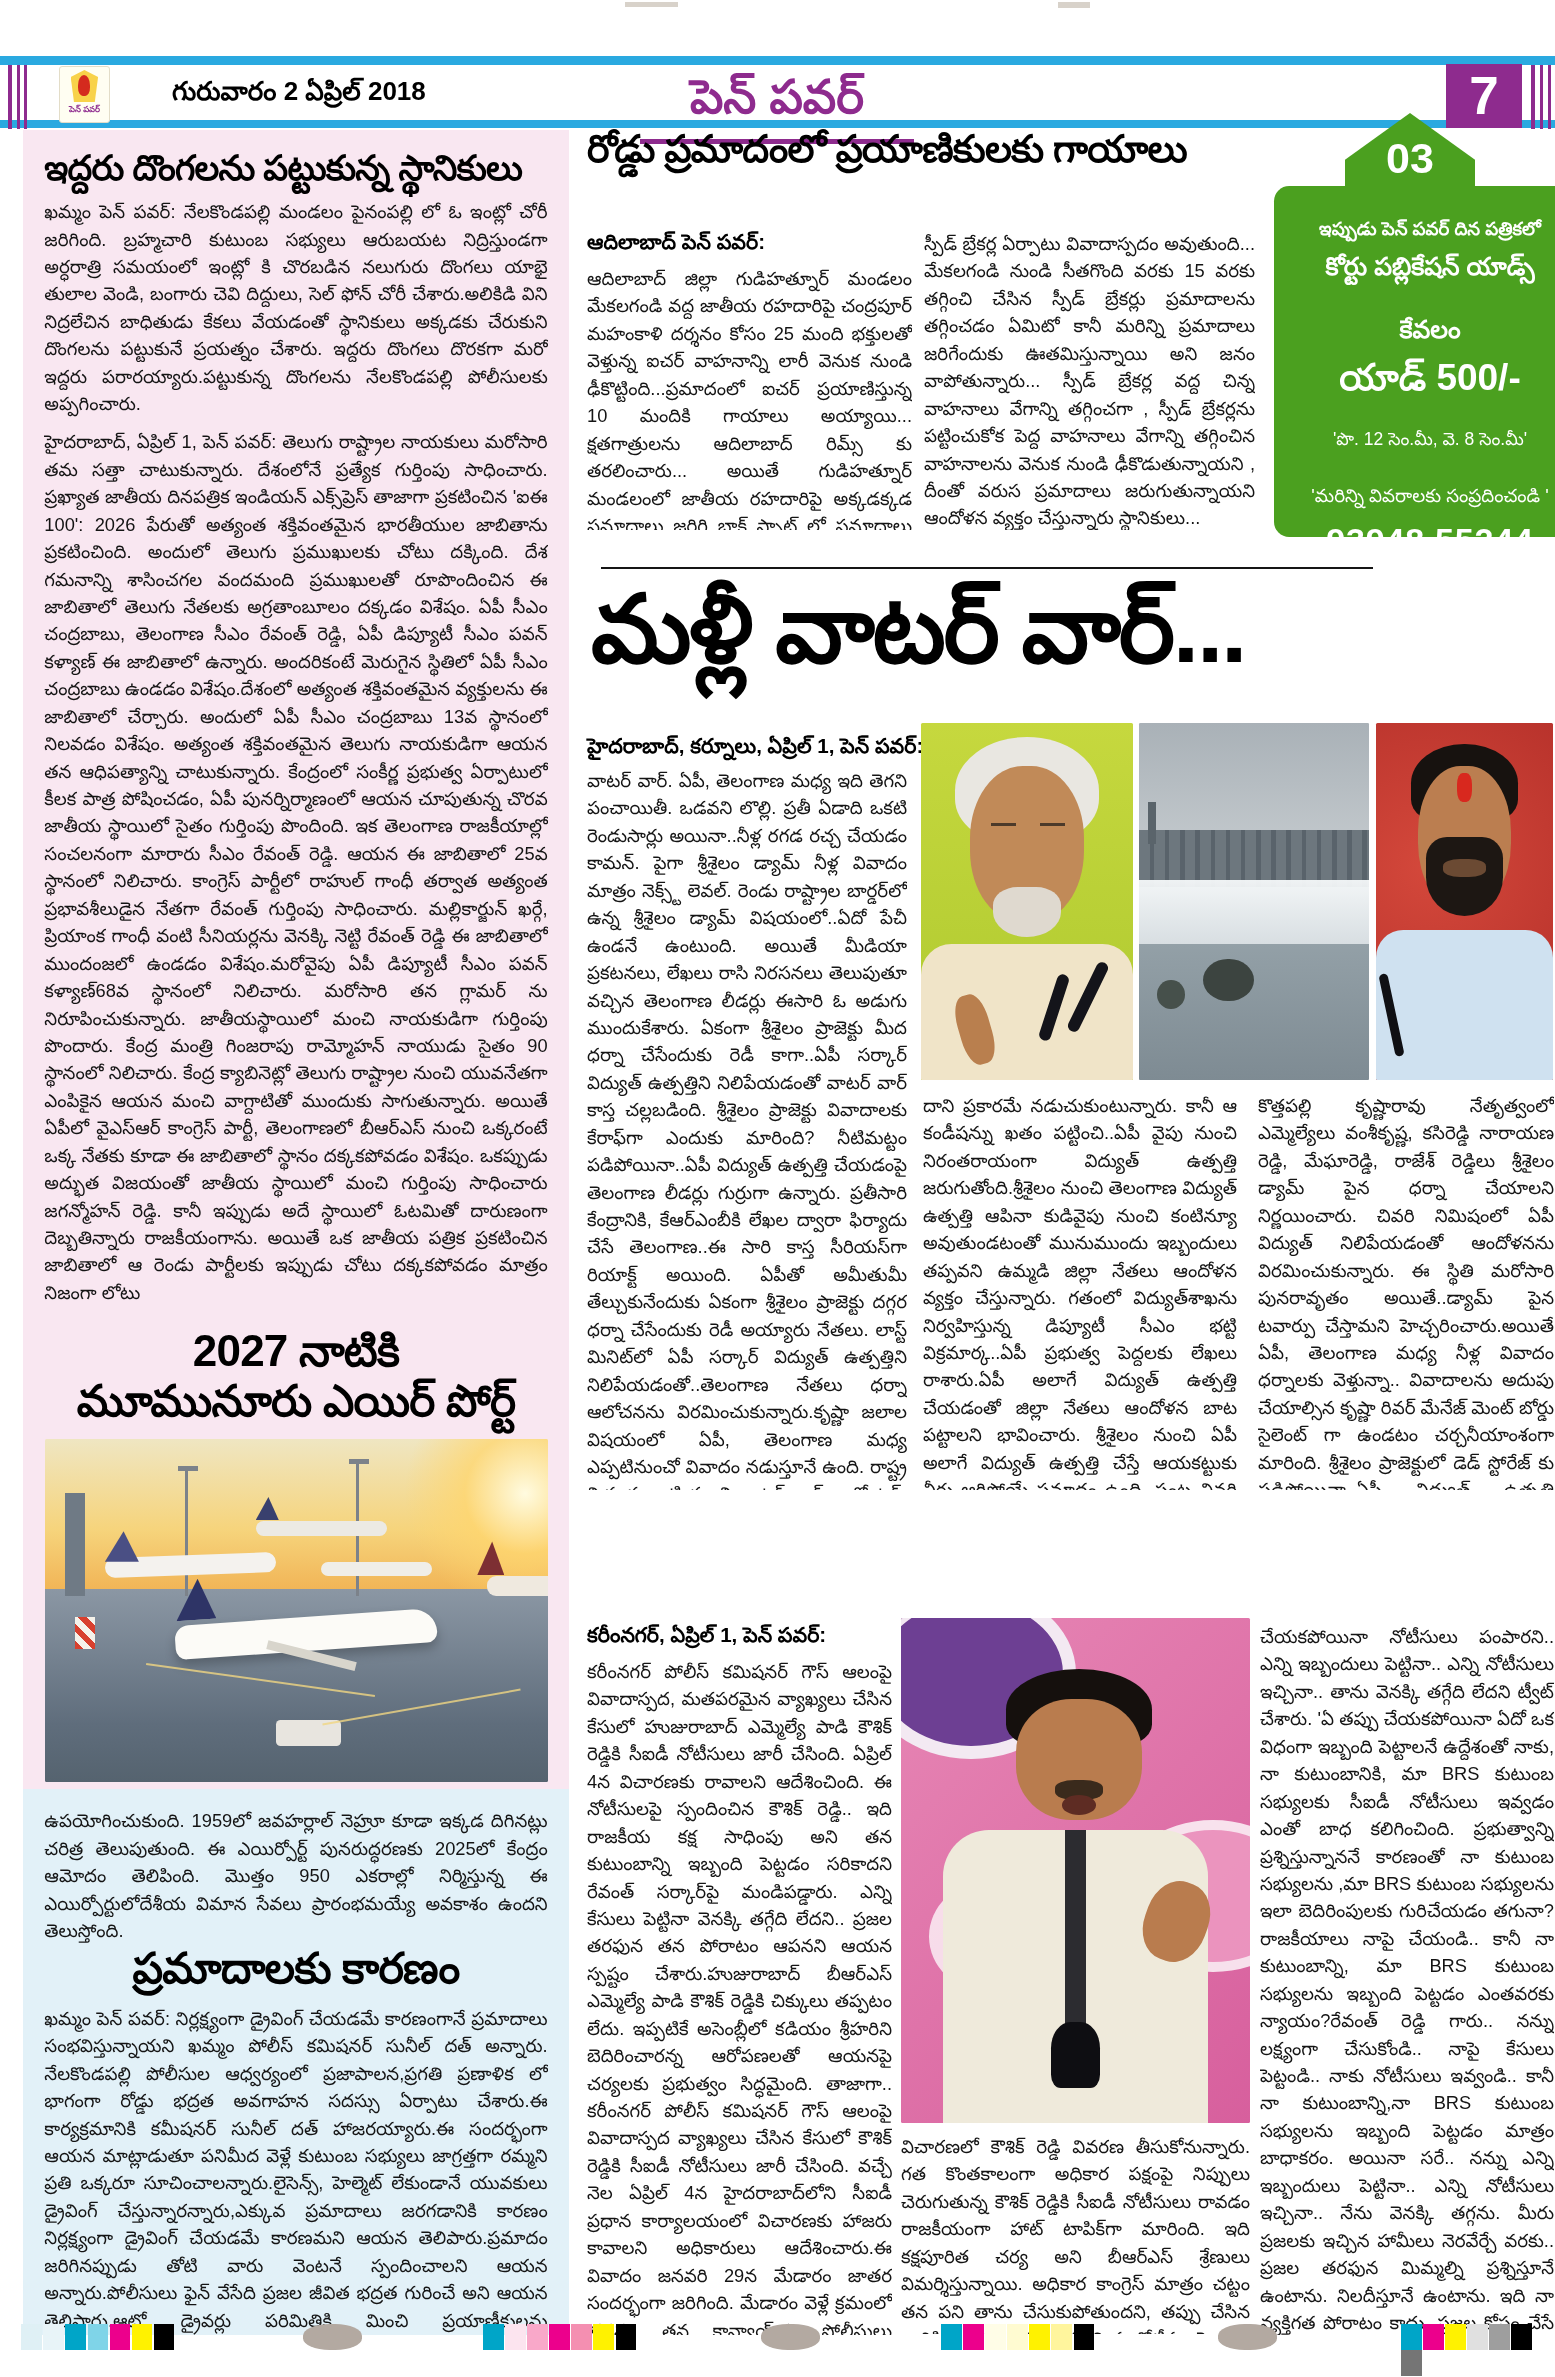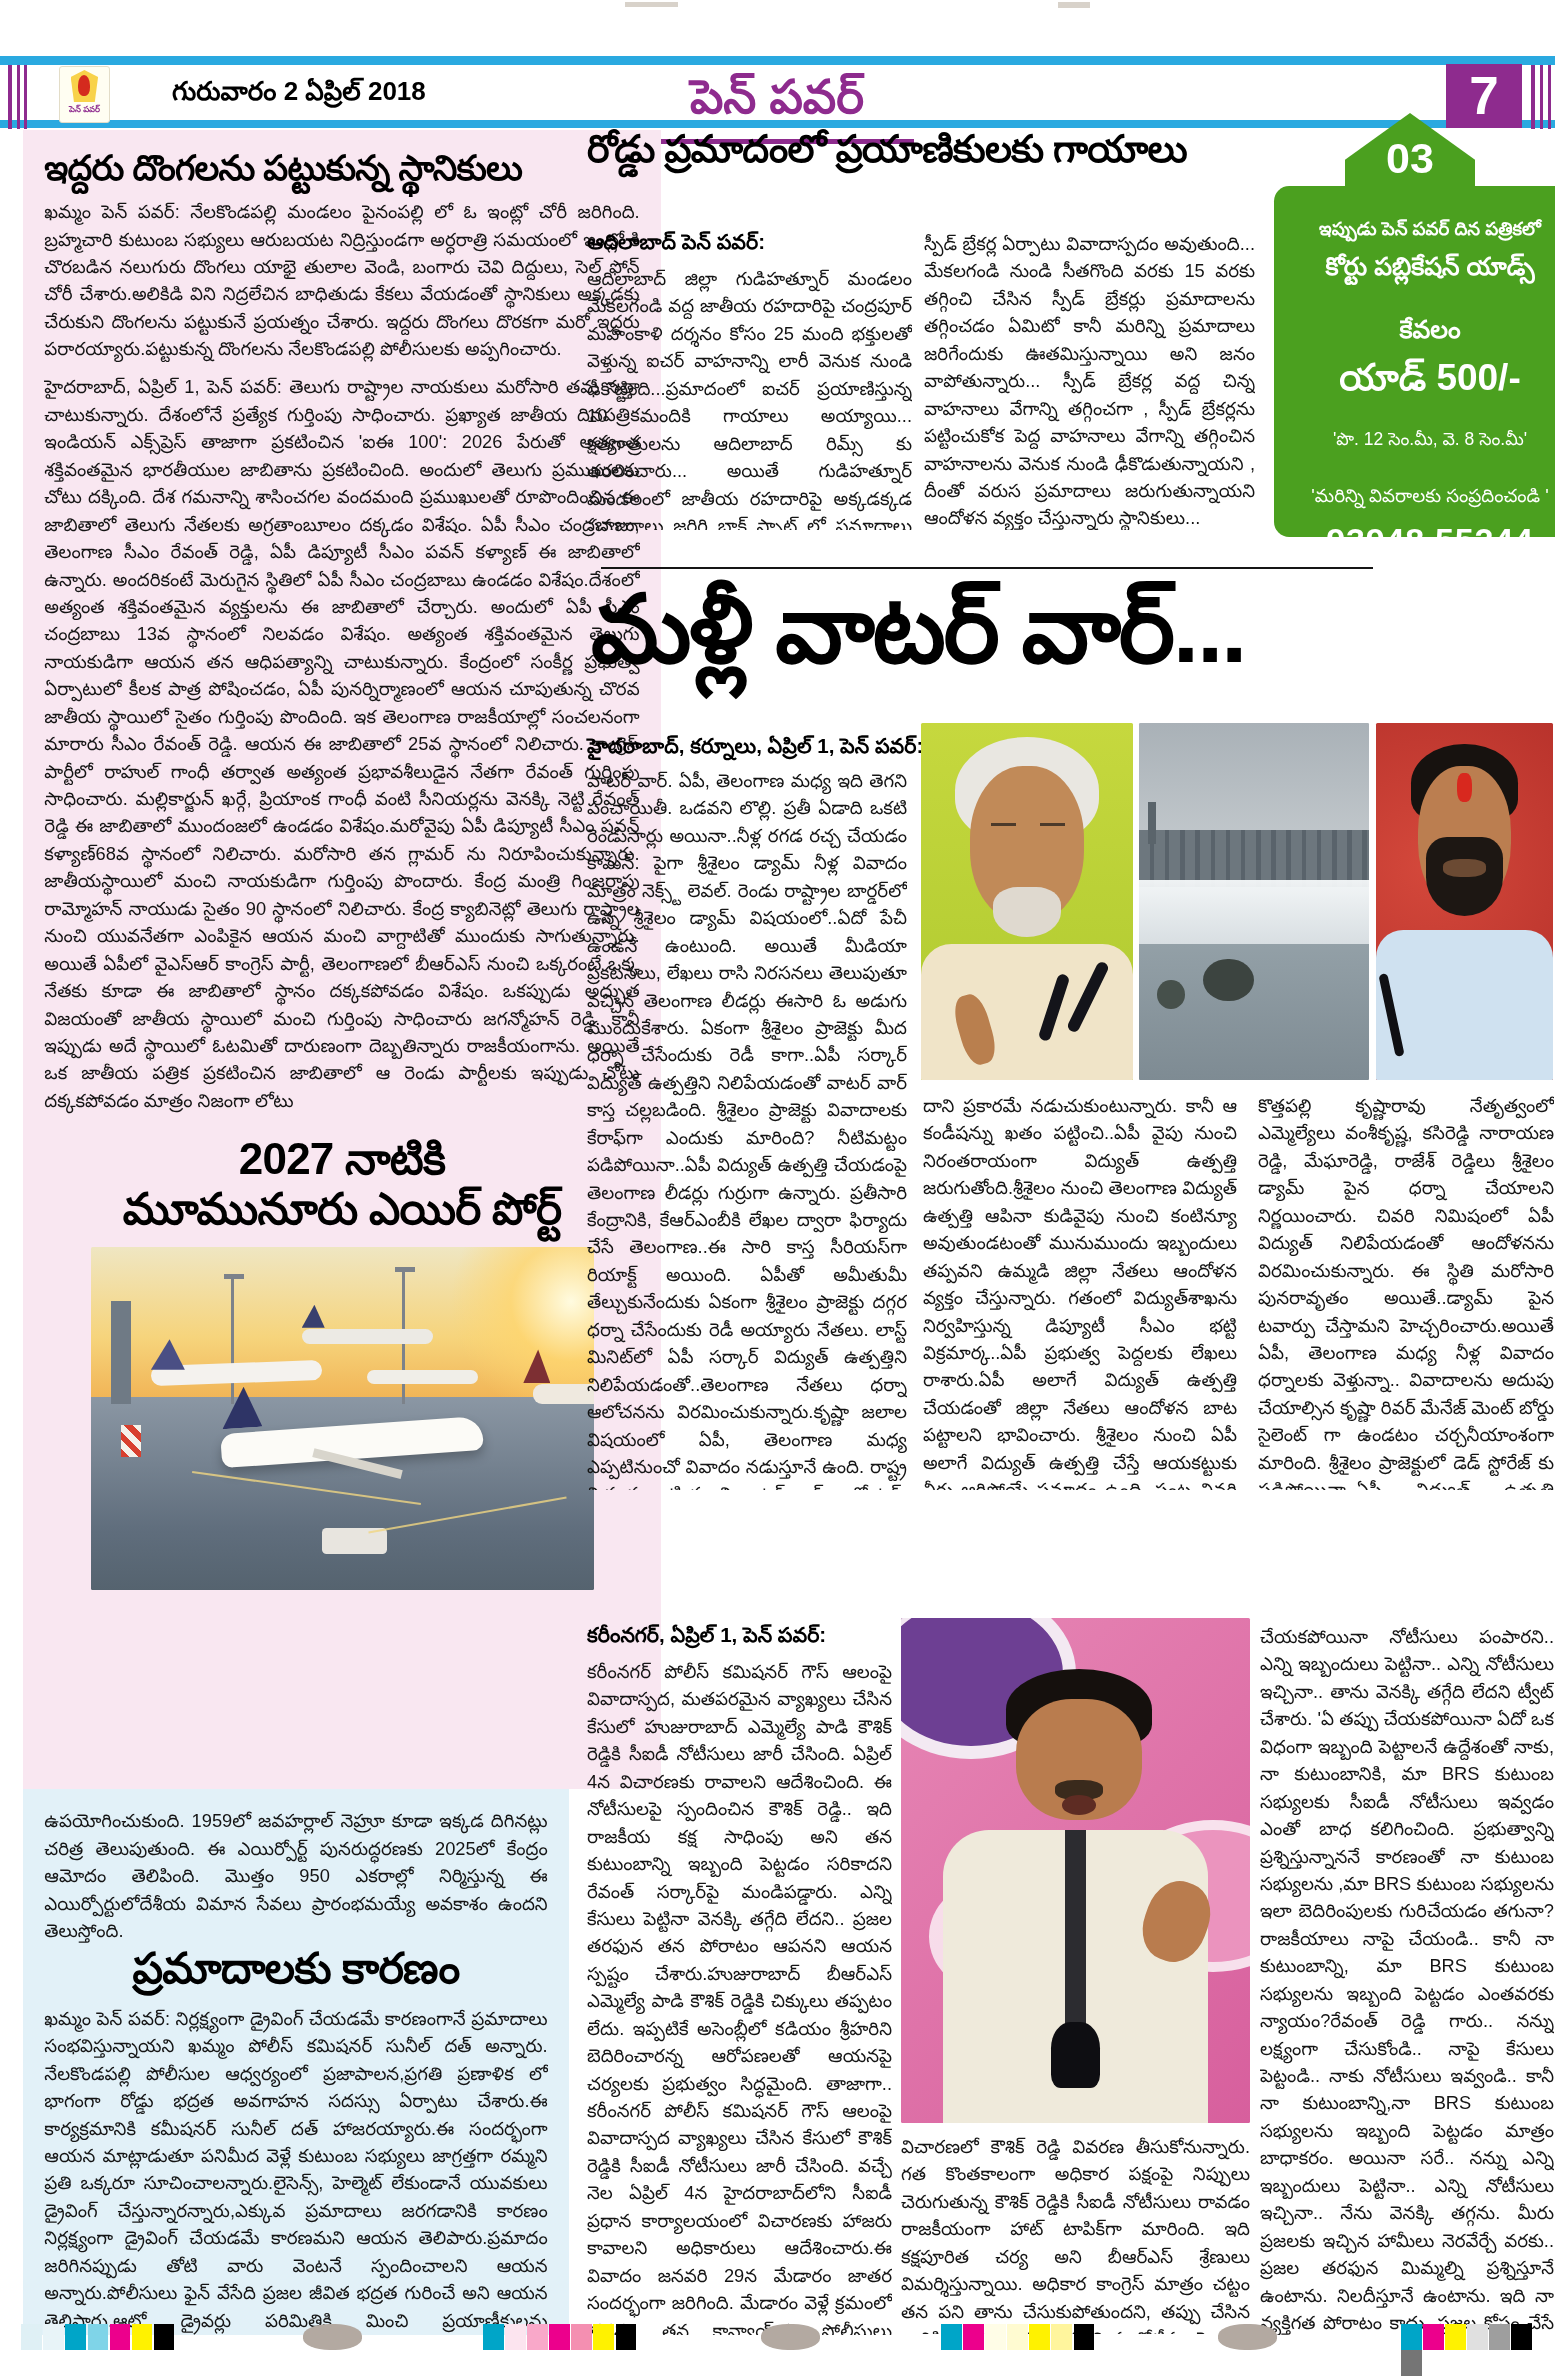--- a/index.html
+++ b/index.html
@@ -49,21 +49,21 @@
     <div class="shape" style="left:0;top:37px;width:49px;text-align:center;font-size:8.4px;font-weight:bold;color:#8e2b8e;">పెన్ పవర్</div>
   </div>
 
   <div class="abs" style="left:172px;top:76px;font-size:26px;font-weight:bold;color:#000;">గురువారం 2 ఏప్రిల్ 2018</div>
   <div class="abs masthead" style="left:640px;top:69px;width:274px;">పెన్ పవర్</div>
   <div class="abs pagenum" style="left:1446px;top:64px;width:76px;height:64px;">7</div>
 
   <div class="abs" style="left:625px;top:2.3px;width:53px;height:4.6px;background:#d8d2ca;"></div>
   <div class="abs" style="left:1058px;top:2.3px;width:32px;height:5.3px;background:#d8d2ca;"></div>
 
-  <div class="abs ppanel pad" style="left:23px;top:130px;width:638px;height:1659px;">
+  <div class="abs ppanel pad" style="left:23px;top:130px;width:546px;height:1659px;">
     <div class="hl hl-sm">ఇద్దరు దొంగలను పట్టుకున్న స్థానికులు</div>
     <div class="col" style="margin-top:10.7px;">ఖమ్మం   పెన్ పవర్:  నేలకొండపల్లి మండలం పైనంపల్లి లో ఓ ఇంట్లో చోరీ జరిగింది. బ్రహ్మచారి కుటుంబ సభ్యులు ఆరుబయట నిద్రిస్తుండగా అర్ధరాత్రి సమయంలో ఇంట్లో కి చొరబడిన నలుగురు దొంగలు యాభై తులాల వెండి, బంగారు చెవి దిద్దులు, సెల్ ఫోన్ చోరీ చేశారు.అలికిడి విని నిద్రలేచిన బాధితుడు కేకలు వేయడంతో స్థానికులు అక్కడకు చేరుకుని దొంగలను పట్టుకునే ప్రయత్నం చేశారు. ఇద్దరు దొంగలు దొరకగా మరో ఇద్దరు పరారయ్యారు.పట్టుకున్న దొంగలను నేలకొండపల్లి పోలీసులకు అప్పగించారు.</div>
 
     <div class="col" style="margin-top:10.7px;">హైదరాబాద్, ఏప్రిల్ 1,    పెన్ పవర్:  తెలుగు రాష్ట్రాల నాయకులు మరోసారి తమ సత్తా చాటుకున్నారు. దేశంలోనే ప్రత్యేక గుర్తింపు సాధించారు. ప్రఖ్యాత జాతీయ దినపత్రిక ఇండియన్ ఎక్స్‌ప్రెస్ తాజాగా ప్రకటించిన 'ఐఈ 100': 2026 పేరుతో అత్యంత శక్తివంతమైన భారతీయుల జాబితాను ప్రకటించింది. అందులో తెలుగు ప్రముఖులకు చోటు దక్కింది. దేశ గమనాన్ని శాసించగల వందమంది ప్రముఖులతో రూపొందించిన ఈ జాబితాలో తెలుగు నేతలకు అగ్రతాంబూలం దక్కడం విశేషం. ఏపీ సీఎం చంద్రబాబు, తెలంగాణ సీఎం రేవంత్ రెడ్డి, ఏపీ డిప్యూటీ సీఎం పవన్ కళ్యాణ్ ఈ జాబితాలో ఉన్నారు. అందరికంటే మెరుగైన స్థితిలో ఏపీ సీఎం చంద్రబాబు ఉండడం విశేషం.దేశంలో అత్యంత శక్తివంతమైన వ్యక్తులను ఈ జాబితాలో చేర్చారు. అందులో ఏపీ సీఎం చంద్రబాబు 13వ స్థానంలో నిలవడం విశేషం. అత్యంత శక్తివంతమైన తెలుగు నాయకుడిగా ఆయన తన ఆధిపత్యాన్ని చాటుకున్నారు. కేంద్రంలో సంకీర్ణ ప్రభుత్వ ఏర్పాటులో కీలక పాత్ర పోషించడం, ఏపీ పునర్నిర్మాణంలో ఆయన చూపుతున్న చొరవ జాతీయ స్థాయిలో సైతం గుర్తింపు పొందింది. ఇక తెలంగాణ రాజకీయాల్లో సంచలనంగా మారారు సీఎం రేవంత్ రెడ్డి. ఆయన ఈ జాబితాలో 25వ స్థానంలో నిలిచారు. కాంగ్రెస్ పార్టీలో రాహుల్ గాంధీ తర్వాత అత్యంత ప్రభావశీలుడైన నేతగా రేవంత్ గుర్తింపు సాధించారు. మల్లికార్జున్ ఖర్గే, ప్రియాంక గాంధీ వంటి సీనియర్లను వెనక్కి నెట్టి రేవంత్ రెడ్డి ఈ జాబితాలో ముందంజలో ఉండడం విశేషం.మరోవైపు ఏపీ డిప్యూటీ సీఎం పవన్ కళ్యాణ్68వ స్థానంలో నిలిచారు. మరోసారి తన గ్లామర్ ను నిరూపించుకున్నారు. జాతీయస్థాయిలో మంచి నాయకుడిగా గుర్తింపు పొందారు. కేంద్ర మంత్రి గింజరాపు రామ్మోహన్ నాయుడు సైతం 90 స్థానంలో నిలిచారు. కేంద్ర క్యాబినెట్లో తెలుగు రాష్ట్రాల నుంచి యువనేతగా ఎంపికైన ఆయన మంచి వాగ్దాటితో ముందుకు సాగుతున్నారు. అయితే ఏపీలో వైఎస్ఆర్ కాంగ్రెస్ పార్టీ, తెలంగాణలో బీఆర్ఎస్ నుంచి ఒక్కరంటే ఒక్క నేతకు కూడా ఈ జాబితాలో స్థానం దక్కకపోవడం విశేషం. ఒకప్పుడు అద్భుత విజయంతో జాతీయ స్థాయిలో మంచి గుర్తింపు సాధించారు జగన్మోహన్ రెడ్డి. కానీ ఇప్పుడు అదే స్థాయిలో ఓటమితో దారుణంగా దెబ్బతిన్నారు రాజకీయంగాను. అయితే ఒక జాతీయ పత్రిక ప్రకటించిన జాబితాలో ఆ రెండు పార్టీలకు ఇప్పుడు చోటు దక్కకపోవడం మాత్రం నిజంగా లోటు</div>
 
     <div class="hl hl-center" style="margin-top:20px;font-size:44px;">2027 నాటికి</div>
     <div class="hl hl-center" style="font-size:44px;">మూమునూరు ఎయిర్ పోర్ట్</div>
 
     <div class="photo" style="position:relative;margin:13.7px auto 0;width:503px;height:343px;">
       <div class="shape" style="left:0;top:0;width:100%;height:48%;background:linear-gradient(#efe6c2 0%,#f6d47c 55%,#f0ae4e 100%);"></div>

